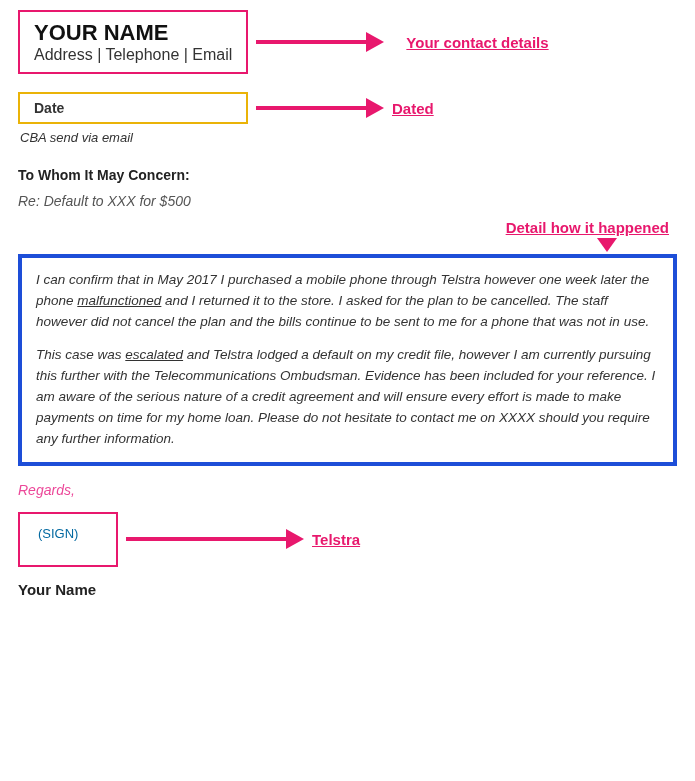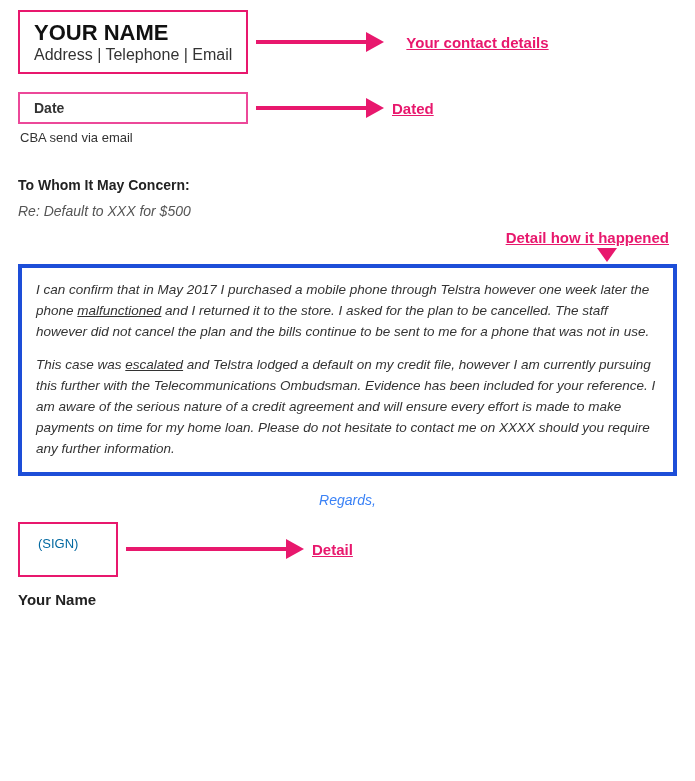--- a/index.html
+++ b/index.html
@@ -45,35 +45,36 @@
       white-space: nowrap;
     }
 
     
     .date-section {
       display: flex;
       align-items: center;
       margin-bottom: 6px;
     }
     .date-box {
-      border: 2px solid #ec4899;
+      border: 2px solid #eab308;
       padding: 6px 14px;
       min-width: 230px;
       max-width: 245px;
       font-size: 14px;
       font-weight: 700;
       color: #333;
     }
 
     
     .send-via {
       font-size: 13px;
       color: #333;
-      margin-bottom: 32px;
+      margin-bottom: 22px;
       padding-left: 2px;
+      font-style: italic;
     }
 
     
     .letter-body {
       margin-top: 4px;
     }
     .to-whom {
       font-weight: 700;
       margin-bottom: 10px;
     }
@@ -98,22 +99,21 @@
     .detail-box p:last-child {
       margin-bottom: 0;
     }
     .underline-word {
       text-decoration: underline;
     }
 
     .regards {
       font-style: italic;
       margin-bottom: 14px;
-      color: #3b82f6;
-      text-align: center;
+      color: #ec4899;
     }
 
     
     .sign-section {
       display: flex;
       align-items: center;
       margin-bottom: 14px;
     }
     .sign-box {
       border: 2px solid #e8186d;
@@ -199,20 +199,20 @@
 
     <div class="sign-section">
       <div class="sign-box">(SIGN)</div>
 
       <div style="display:flex; align-items:center; margin-left:8px;">
         <div style="width:160px; height:4px; background:#e8186d; position:relative;">
           <div style="position:absolute; right:-18px; top:50%; transform:translateY(-50%); width:0; height:0; border-top:10px solid transparent; border-bottom:10px solid transparent; border-left:18px solid #e8186d;"></div>
         </div>
       </div>
       <div style="margin-left:26px;">
-        <span class="label-pink">Detail</span>
+        <span class="label-pink">Telstra</span>
       </div>
     </div>
 
     <div class="your-name-footer">Your Name</div>
 
   </div>
 </div>
 
 </body></html>

